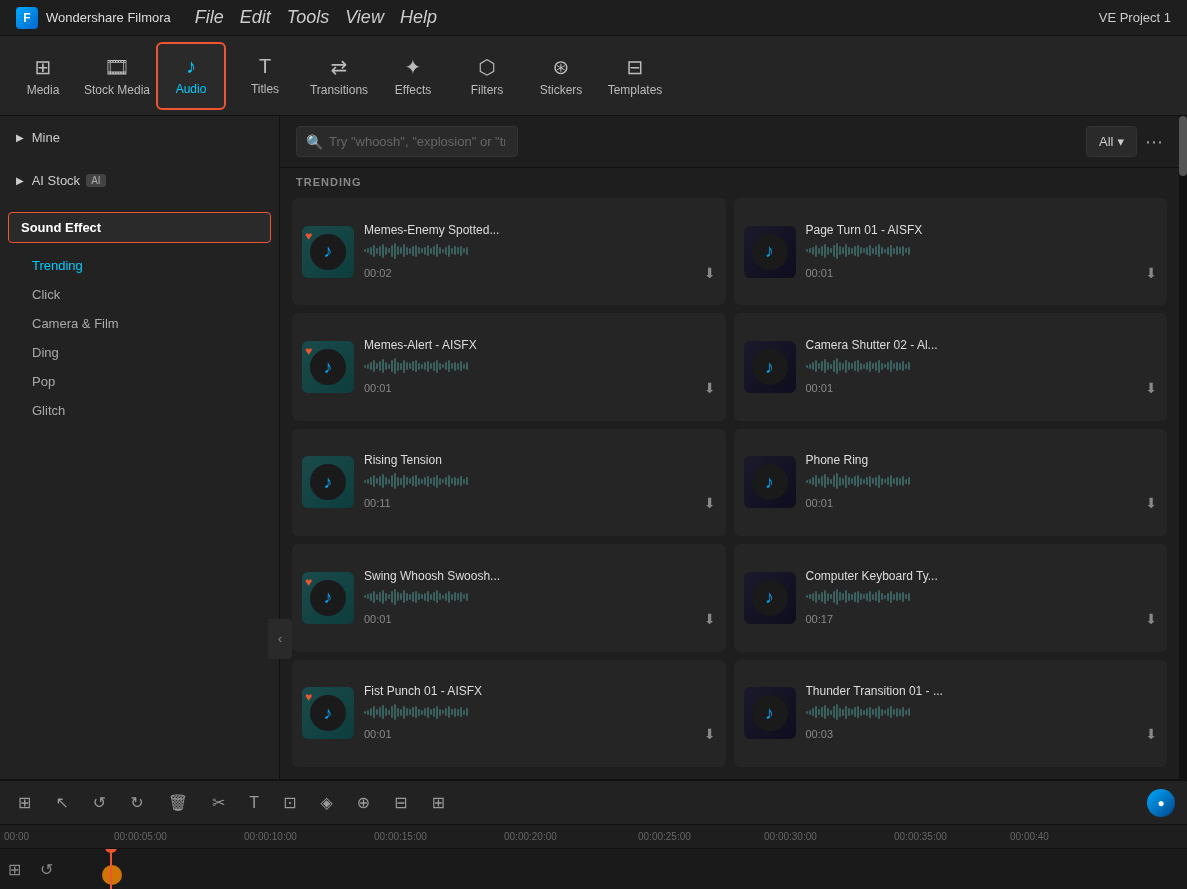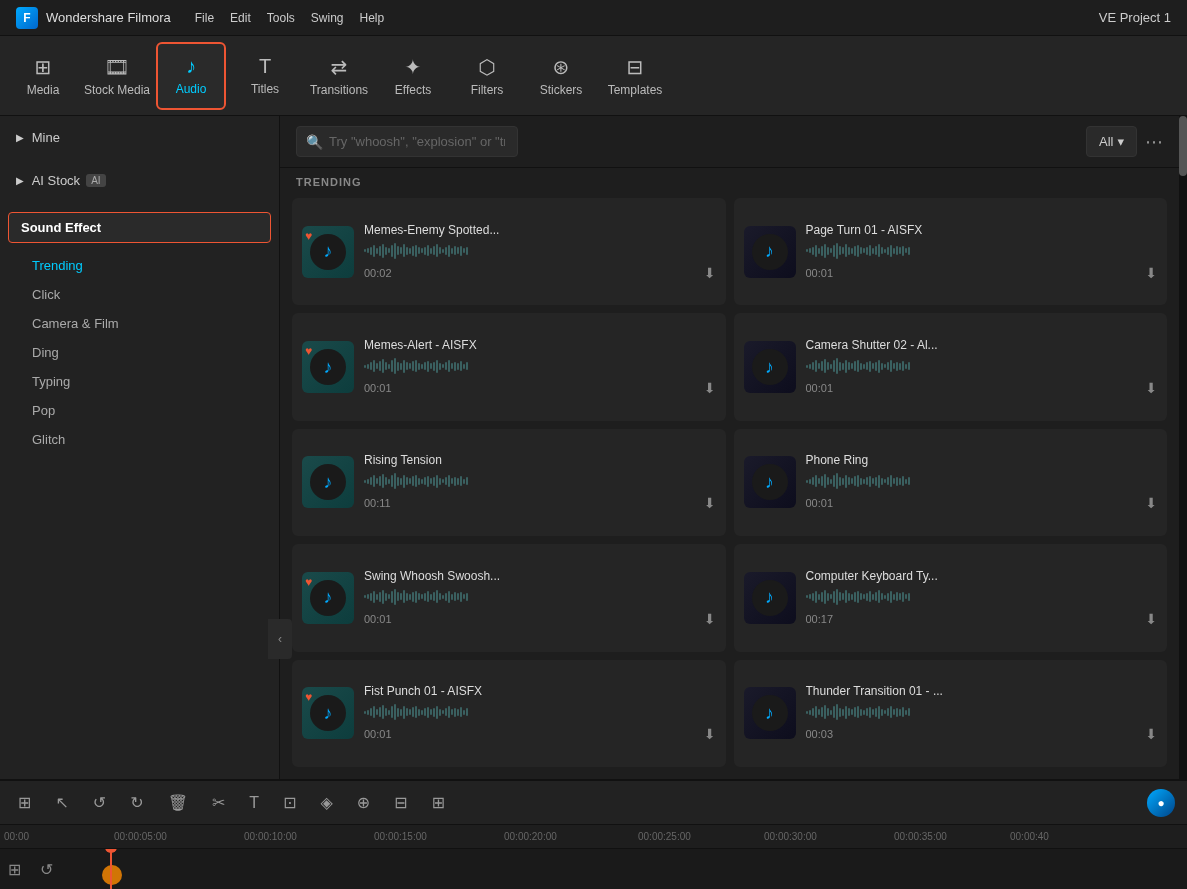--- a/index.html
+++ b/index.html
@@ -4,21 +4,21 @@
   <style>
     * { box-sizing: border-box; margin: 0; padding: 0; }
     body { background: #1a1a1a; color: #ccc; font-family: 'Segoe UI', Arial, sans-serif; font-size: 13px; width: 1187px; height: 889px; overflow: hidden; }
 
     
     .titlebar { background: #1e1e1e; height: 36px; display: flex; align-items: center; justify-content: space-between; padding: 0 16px; border-bottom: 1px solid #111; }
     .titlebar-left { display: flex; align-items: center; gap: 8px; }
     .app-logo { width: 22px; height: 22px; background: linear-gradient(135deg, #00aaff, #0066cc); border-radius: 4px; display: flex; align-items: center; justify-content: center; color: white; font-size: 12px; font-weight: bold; }
     .app-name { color: #ddd; font-size: 13px; }
     .menu-items { display: flex; gap: 16px; margin-left: 16px; }
-    .menu-item { color: #ccc; font-size: 12px; cursor: pointer; }
+    .menu-item { color: #ccc; font-size: 18px; cursor: pointer; font-style: italic; }
     .titlebar-right { color: #ccc; font-size: 13px; }
 
     
     .toolbar { background: #252525; height: 80px; display: flex; align-items: center; padding: 0 8px; border-bottom: 1px solid #111; gap: 4px; }
     .tool-btn { display: flex; flex-direction: column; align-items: center; justify-content: center; width: 70px; height: 68px; border-radius: 6px; cursor: pointer; color: #bbb; gap: 4px; border: none; background: transparent; font-size: 12px; }
     .tool-btn.active { background: #2a2a2a; color: #00ccff; border: 2px solid #e53; }
     .tool-icon { font-size: 20px; }
 
     
     .main { display: flex; height: calc(889px - 36px - 80px - 110px); }
@@ -84,21 +84,21 @@
 <body>
 
 <div class="titlebar">
   <div class="titlebar-left">
     <div class="app-logo">F</div>
     <span class="app-name">Wondershare Filmora</span>
     <div class="menu-items">
       <span class="menu-item">File</span>
       <span class="menu-item">Edit</span>
       <span class="menu-item">Tools</span>
-      <span class="menu-item">Swing</span>
+      <span class="menu-item">View</span>
       <span class="menu-item">Help</span>
     </div>
   </div>
   <div class="titlebar-right">VE Project 1</div>
 </div>
 
 <div class="toolbar">
   <button class="tool-btn">
     <span class="tool-icon">⊞</span>
     <span>Media</span>
@@ -153,21 +153,20 @@
         <span style="margin-left:6px;background:#444;border-radius:3px;padding:1px 5px;font-size:10px;color:#aaa;">AI</span>
       </div>
     </div>
     <div class="sidebar-section">
       <div class="sidebar-selected">Sound Effect</div>
       <div class="sidebar-sub-items">
         <div class="sidebar-sub-item active">Trending</div>
         <div class="sidebar-sub-item">Click</div>
         <div class="sidebar-sub-item">Camera &amp; Film</div>
         <div class="sidebar-sub-item">Ding</div>
-        <div class="sidebar-sub-item">Typing</div>
         <div class="sidebar-sub-item">Pop</div>
         <div class="sidebar-sub-item">Glitch</div>
       </div>
     </div>
     <button class="sidebar-collapse-btn" style="position:absolute;bottom:120px;left:268px;z-index:10;">‹</button>
   </div>
 
   <div class="content">
 
     <div class="search-bar">

